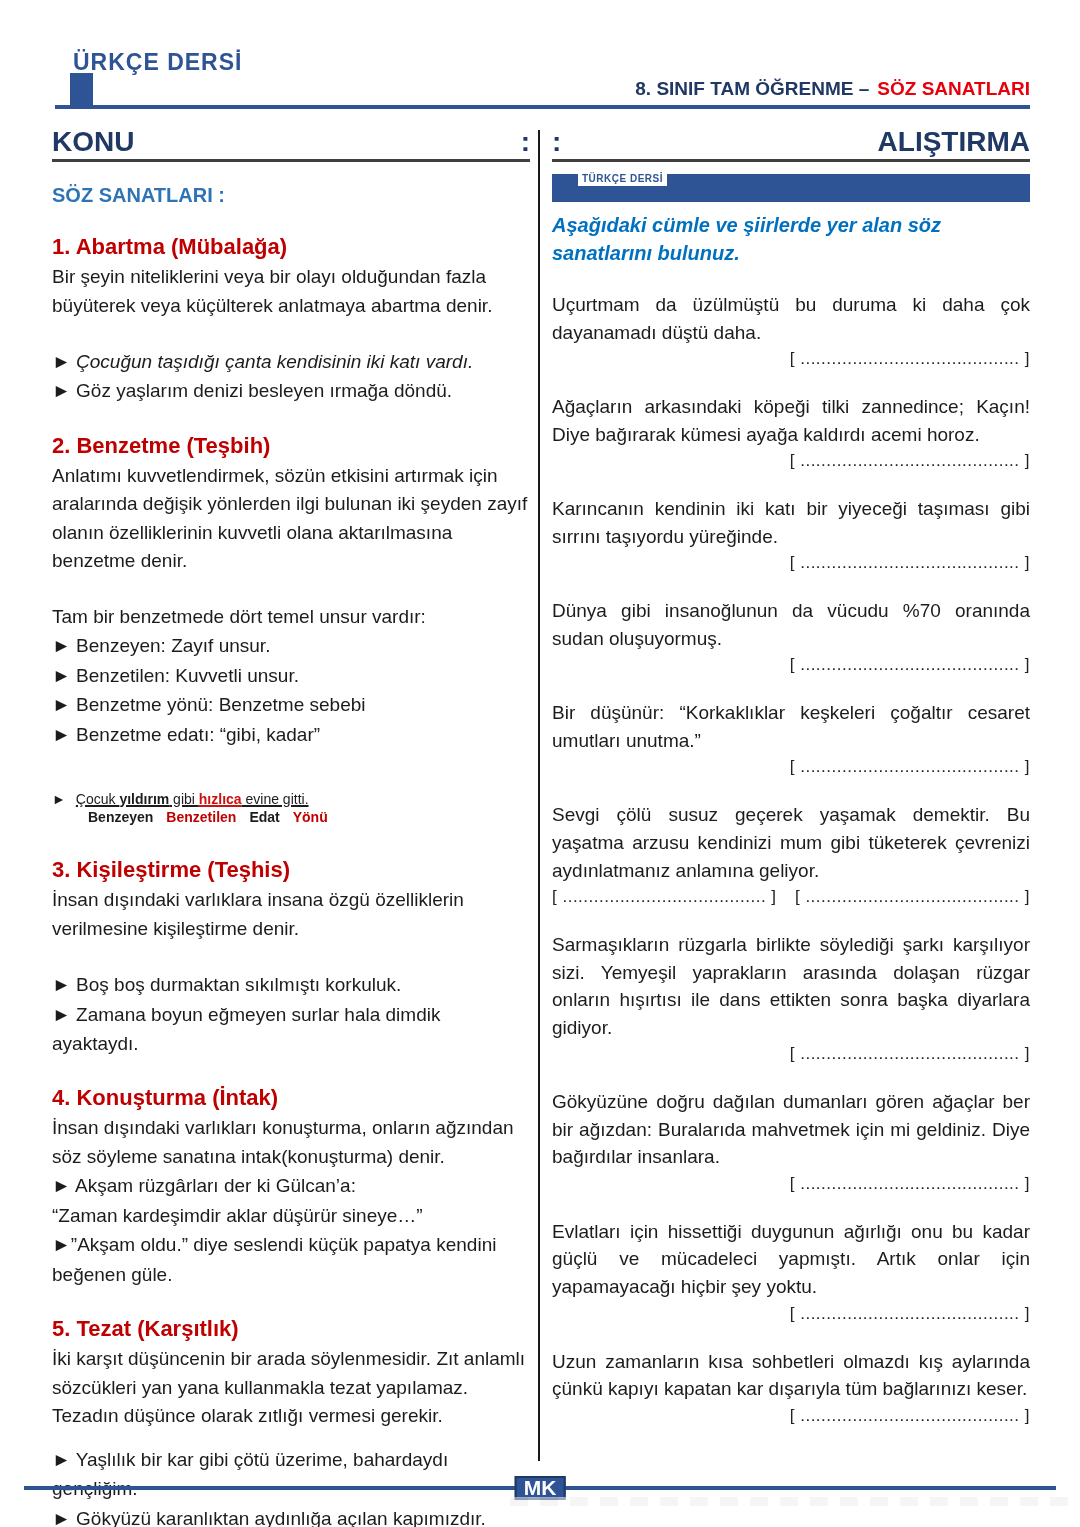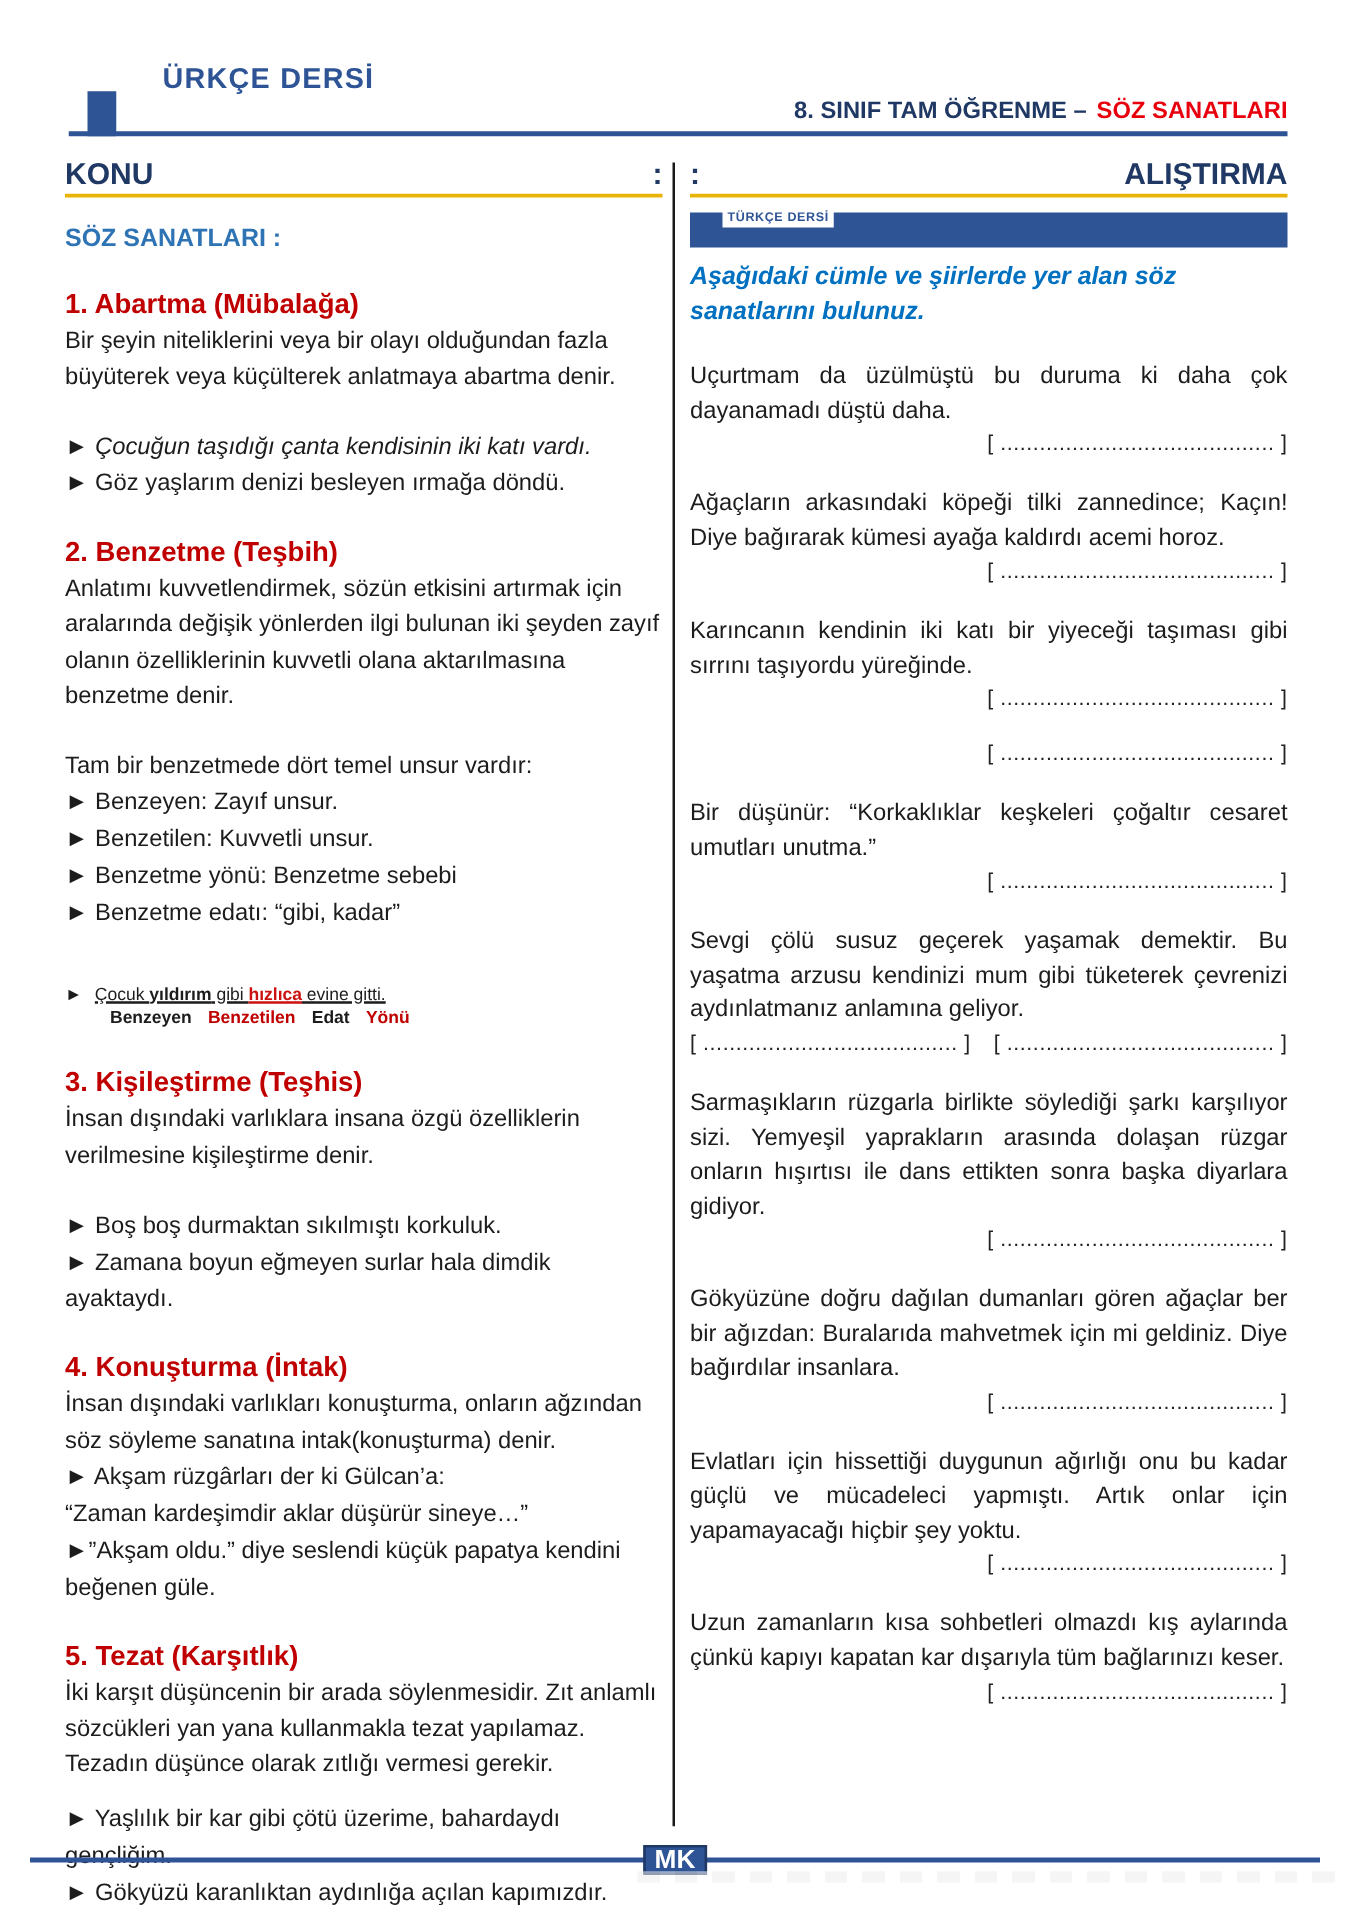--- a/index.html
+++ b/index.html
@@ -1,42 +1,42 @@
 <!DOCTYPE html>
 <html><head>
 <meta charset="utf-8">
 <style>
   html,body{margin:0;padding:0;background:#ffffff;}
   .page{
     position:relative;width:1080px;height:1527px;margin:0 auto;background:#ffffff;
     font-family:"Liberation Sans",sans-serif;color:#1c1c1c;overflow:hidden;
   }
   
-  .logo-row{position:absolute;left:55px;right:62px;top:58px;height:15px;display:flex;align-items:flex-start;}
+  .logo-row{position:absolute;left:55px;right:62px;top:58px;height:15px;display:flex;align-items:flex-start;flex-direction:column;}
   .t-cross{width:57px;background:#2E5496;}
   .brand-text{
     flex:0 0 auto;padding:0 6px 0 18px;background:#fff;color:#2E5496;font-weight:bold;
     font-size:23px;line-height:15px;letter-spacing:1px;transform:translateY(-3px);white-space:nowrap;
   }
   .logo-bar{flex:1 1 auto;background:#2E5496;}
   .t-stem{position:absolute;left:70px;top:73px;width:23px;height:36px;background:#2E5496;}
   .header-title{
     position:absolute;right:50px;top:78px;font-size:19px;font-weight:bold;color:#1F3864;white-space:nowrap;
   }
   .header-title .subject{color:#E8000D;margin-left:8px;}
   .header-rule{position:absolute;left:55px;right:50px;top:105px;height:4px;background:#2E5496;}
   
   .columns{position:absolute;left:52px;right:50px;top:126px;bottom:66px;display:flex;}
   .col-left{width:478px;flex:0 0 auto;}
   .divider{width:2px;background:#1a1a1a;margin:4px 12px 0 8px;flex:0 0 auto;}
   .col-right{flex:1 1 auto;min-width:0;}
   .col-head{
     display:flex;justify-content:space-between;align-items:flex-end;
-    border-bottom:3px solid #eab308;padding-bottom:1px;
-    color:#1F3864;font-size:24px;font-weight:bold;
+    border-bottom:3px solid #404040;padding-bottom:1px;
+    color:#1F3864;font-size:28px;font-weight:bold;
   }
   
   .lc-title{margin:22px 0 0;color:#2E74B5;font-size:20px;font-weight:bold;}
   .sec-head{margin:27px 0 0;color:#C00000;font-size:22px;font-weight:bold;}
   .sec-body{margin:3px 0 0;font-size:19px;line-height:1.5;}
   .ex-group{margin-top:27px;}
   .ex-line{font-size:19px;line-height:1.55;}
   .italic{font-style:italic;}
   .bullets{margin-top:27px;}
   .ex-sentence{margin:42px 0 0;font-size:14px;}
@@ -177,20 +177,21 @@
         <p class="ex-text">Ağaçların arkasındaki köpeği tilki zannedince; Kaçın! Diye bağırarak kümesi ayağa kaldırdı acemi horoz.</p>
         <div class="blank-row"><span>[ .......................................... ]</span></div>
       </div>
 
       <div class="ex-item">
         <p class="ex-text">Karıncanın kendinin iki katı bir yiyeceği taşıması gibi sırrını taşıyordu yüreğinde.</p>
         <div class="blank-row"><span>[ .......................................... ]</span></div>
       </div>
 
       <div class="ex-item">
+        <p class="ex-text">Dünya gibi insanoğlunun da vücudu %70 oranında sudan oluşuyormuş.</p>
         <div class="blank-row"><span>[ .......................................... ]</span></div>
       </div>
 
       <div class="ex-item">
         <p class="ex-text">Bir düşünür: “Korkaklıklar keşkeleri çoğaltır cesaret umutları unutma.”</p>
         <div class="blank-row"><span>[ .......................................... ]</span></div>
       </div>
 
       <div class="ex-item">
         <p class="ex-text">Sevgi çölü susuz geçerek yaşamak demektir. Bu yaşatma arzusu kendinizi mum gibi tüketerek çevrenizi aydınlatmanız anlamına geliyor.</p>

